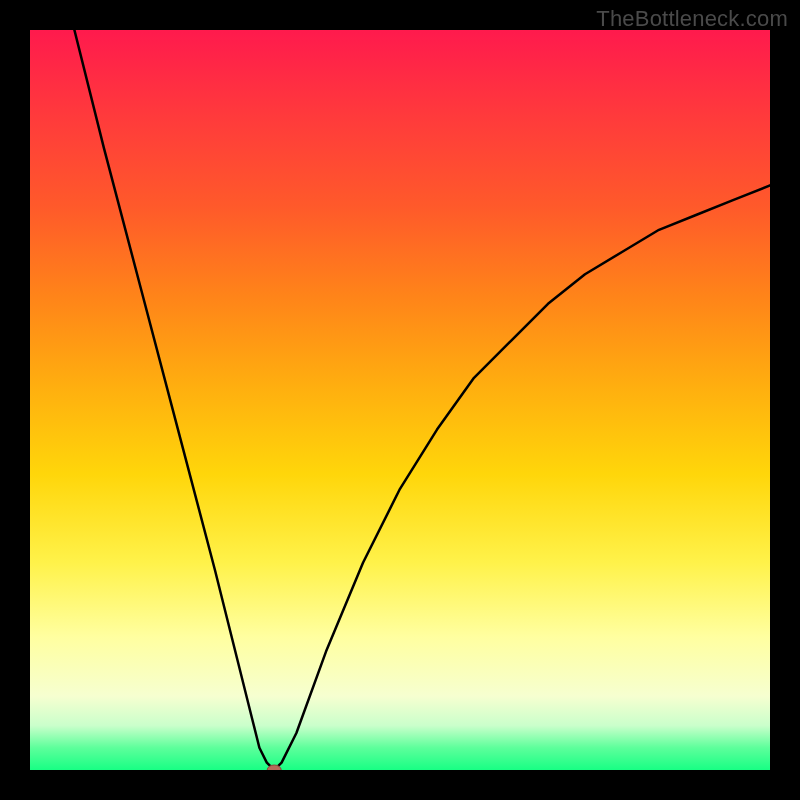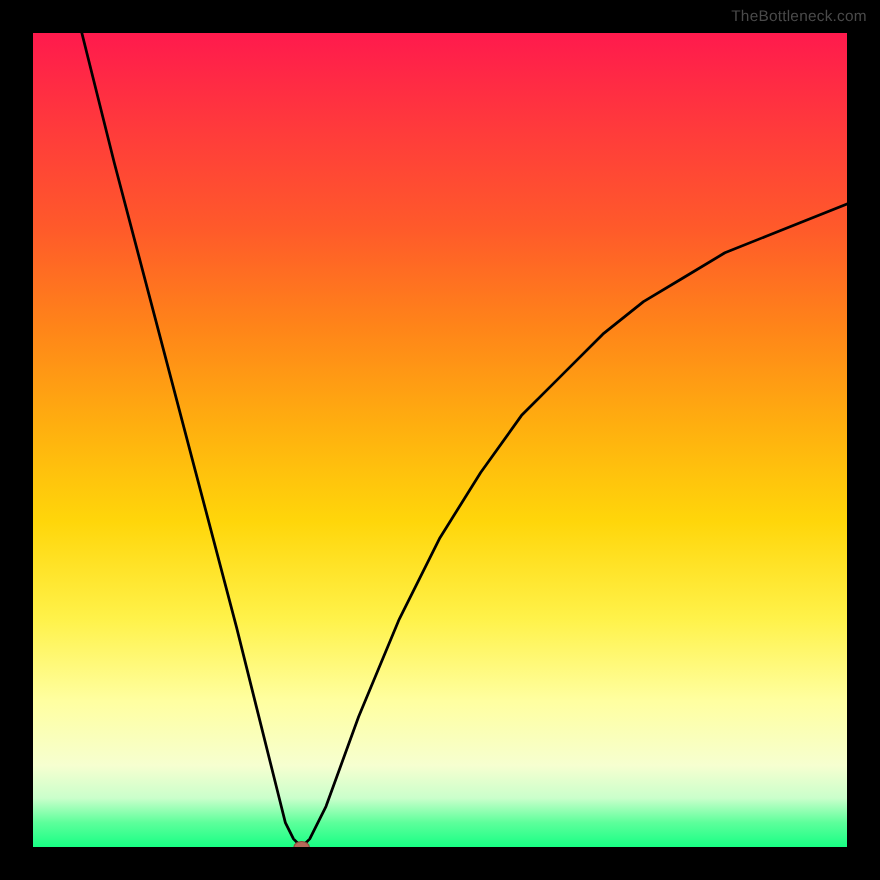--- a/index.html
+++ b/index.html
@@ -28,21 +28,21 @@
       #f6ffd0 90%,
       #caffcb 94%,
       #5dff9b 97%,
       #18ff84 100%);
   }
   .watermark {
     position: absolute;
     top: 6px;
     right: 12px;
     font-family: Arial, Helvetica, sans-serif;
-    font-size: 14px;
+    font-size: 22px;
     font-weight: 500;
     color: #4a4a4a;
     letter-spacing: 0.2px;
   }
   svg.curve {
     position: absolute;
     left: 0;
     top: 0;
     width: 740px;
     height: 740px;

